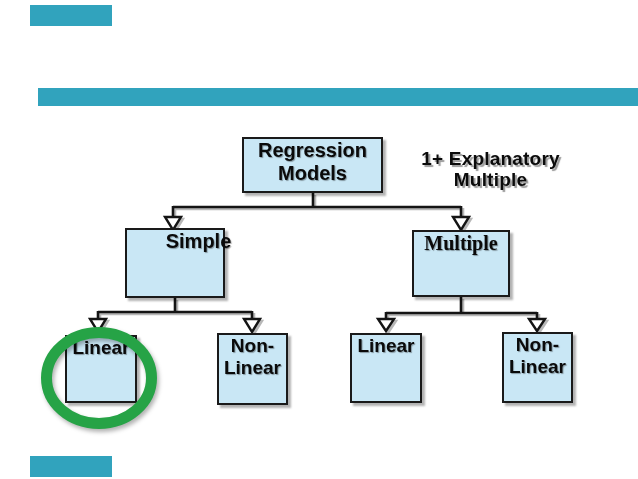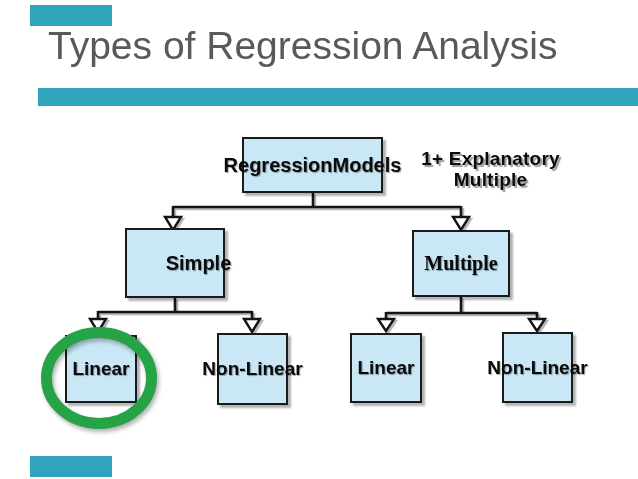--- a/index.html
+++ b/index.html
@@ -14,21 +14,21 @@
     letter-spacing:0px;white-space:nowrap;
   }
   
   .accent-bar{position:absolute;left:38px;top:88px;width:600px;height:18px;background:#31A3BD;}
   .corner-tab{position:absolute;left:30px;width:82px;height:21px;background:#31A3BD;}
   .corner-tab.top{top:5px;}
   .corner-tab.bottom{top:456px;}
   
   .node{
     position:absolute;box-sizing:border-box;background:#C9E7F5;border:2px solid #1a1a1a;
-    display:flex;align-items:center;justify-content:center;
+    display:flex;flex-direction:column;align-items:center;justify-content:flex-start;
     color:#0a0a0a;font-weight:bold;text-align:center;z-index:2;
     box-shadow:3px 3px 2px rgba(0,0,0,0.30);
     text-shadow:1px 1px 1px rgba(0,0,0,0.35);
   }
   .node span{display:block;line-height:1.15;}
   #node-root{left:242px;top:137px;width:141px;height:56px;font-size:20px;}
   #node-simple{left:125px;top:228px;width:100px;height:70px;font-size:20px;padding-left:47px;}
   #node-multiple{left:412px;top:230px;width:98px;height:67px;font-size:20px;font-family:Liberation Serif, serif;}
   #node-simple-linear{left:65px;top:335px;width:72px;height:68px;font-size:19px;}
   #node-simple-nonlinear{left:217px;top:333px;width:71px;height:72px;font-size:19px;}
@@ -48,21 +48,20 @@
   #highlight{z-index:3;filter:drop-shadow(2px 3px 2px rgba(0,0,0,0.30));}
 </style>
 </head>
 <body>
 
 <div id="slide">
 
   <div class="corner-tab top"></div>
   <div class="corner-tab bottom"></div>
 
-  <div class="title">Types of Regression Analysis</div>
   <div class="accent-bar"></div>
 
   <svg id="connectors" class="layer" width="638" height="479" viewBox="0 0 638 479">
     <g stroke="#141414" stroke-width="2.6" fill="none">
 
       <path d="M313 193 V207"></path>
       <path d="M173 207 H461"></path>
       <path d="M173 206 V218"></path>
       <path d="M461 206 V218"></path>
 

